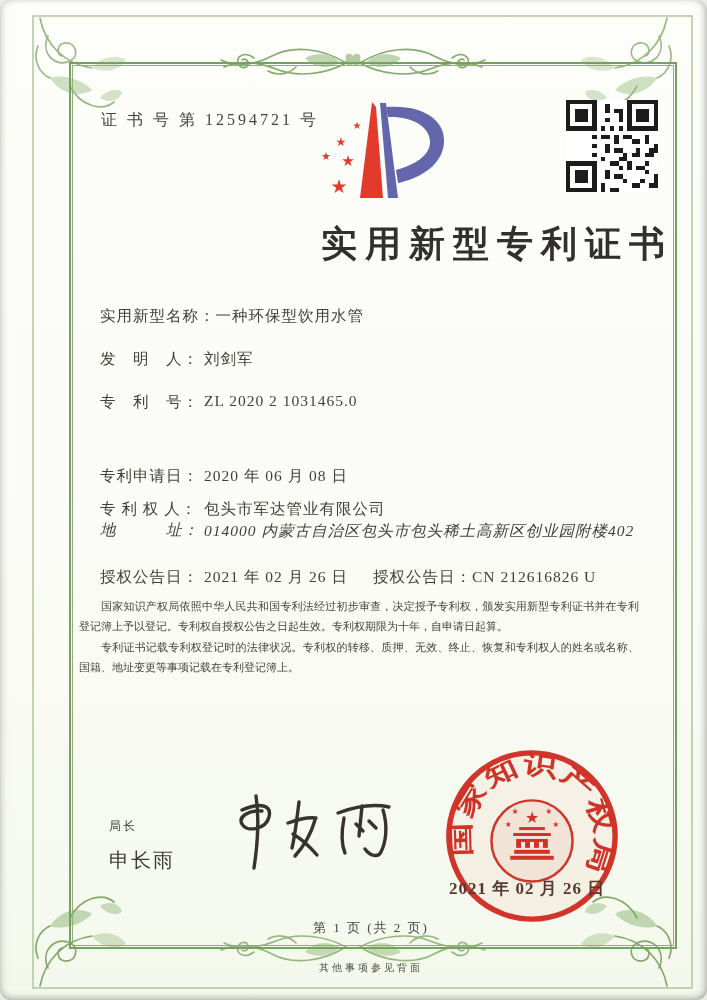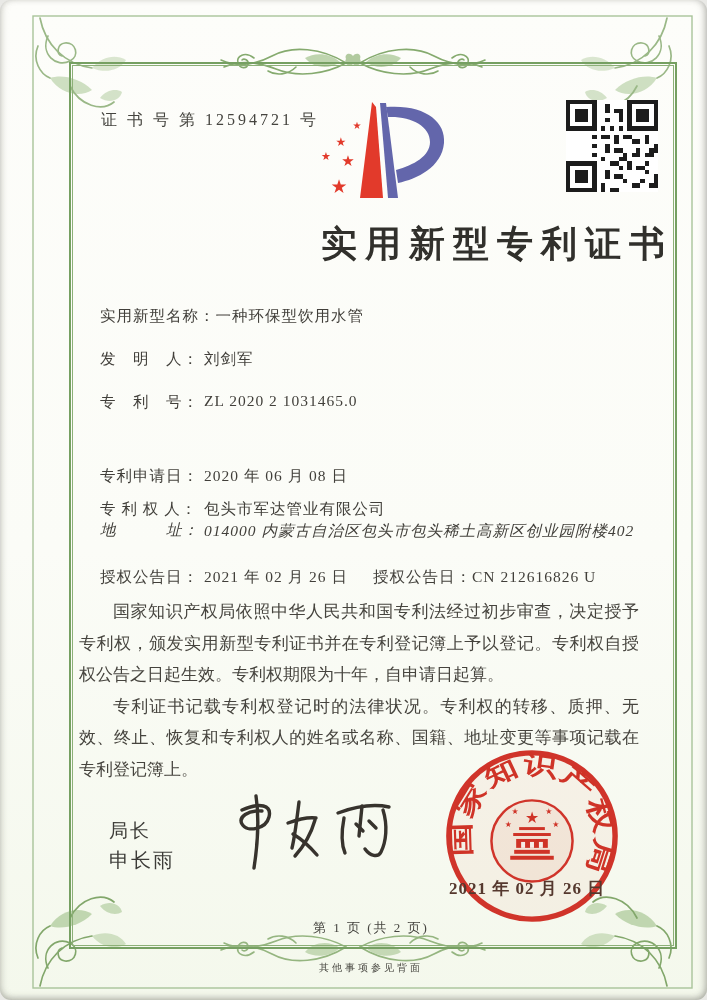--- a/index.html
+++ b/index.html
@@ -15,24 +15,24 @@
   .abs{position:absolute;}
   .cert-no{left:101px;top:110px;font-size:16px;letter-spacing:3px;color:#45443f;}
   .title{left:69px;top:220px;width:604px;text-align:right;font-size:36px;font-weight:bold;
          letter-spacing:8px;color:#31302c;}
   .frow{left:100px;width:562px;font-size:15.5px;color:#413f3a;letter-spacing:1px;}
   .frow .lbl{display:inline-block;min-width:104px;vertical-align:top;}
   .frow .val{display:inline-block;vertical-align:top;}
   .frow.addr .val{width:452px;line-height:1.45;}
   .frow.grant{position:absolute;}
   .grant-no{position:absolute;left:273px;top:0;white-space:nowrap;}
-  .paras{left:79px;top:596px;width:560px;font-size:17px;line-height:1.86;
+  .paras{left:79px;top:596px;width:560px;font-size:11px;line-height:1.86;
          color:#46443e;text-align:justify;}
   .paras p{margin:0;text-indent:2em;}
-  .sig-title{left:109px;top:818px;font-size:19px;letter-spacing:2px;}
+  .sig-title{left:109px;top:818px;font-size:12px;letter-spacing:2px;}
   .sig-name{left:109px;top:847px;font-size:20px;letter-spacing:2px;}
   .seal-date{left:449px;top:877px;font-size:17px;font-weight:600;letter-spacing:1px;color:#55382e;}
   .page-num{left:69px;top:919px;width:604px;text-align:center;font-size:13px;letter-spacing:2px;color:#45443f;}
   .back-note{left:69px;top:961px;width:604px;text-align:center;font-size:10px;letter-spacing:3px;color:#4b4a44;}
 </style>
 </head>
 <body>
 
 <div class="page">
 

